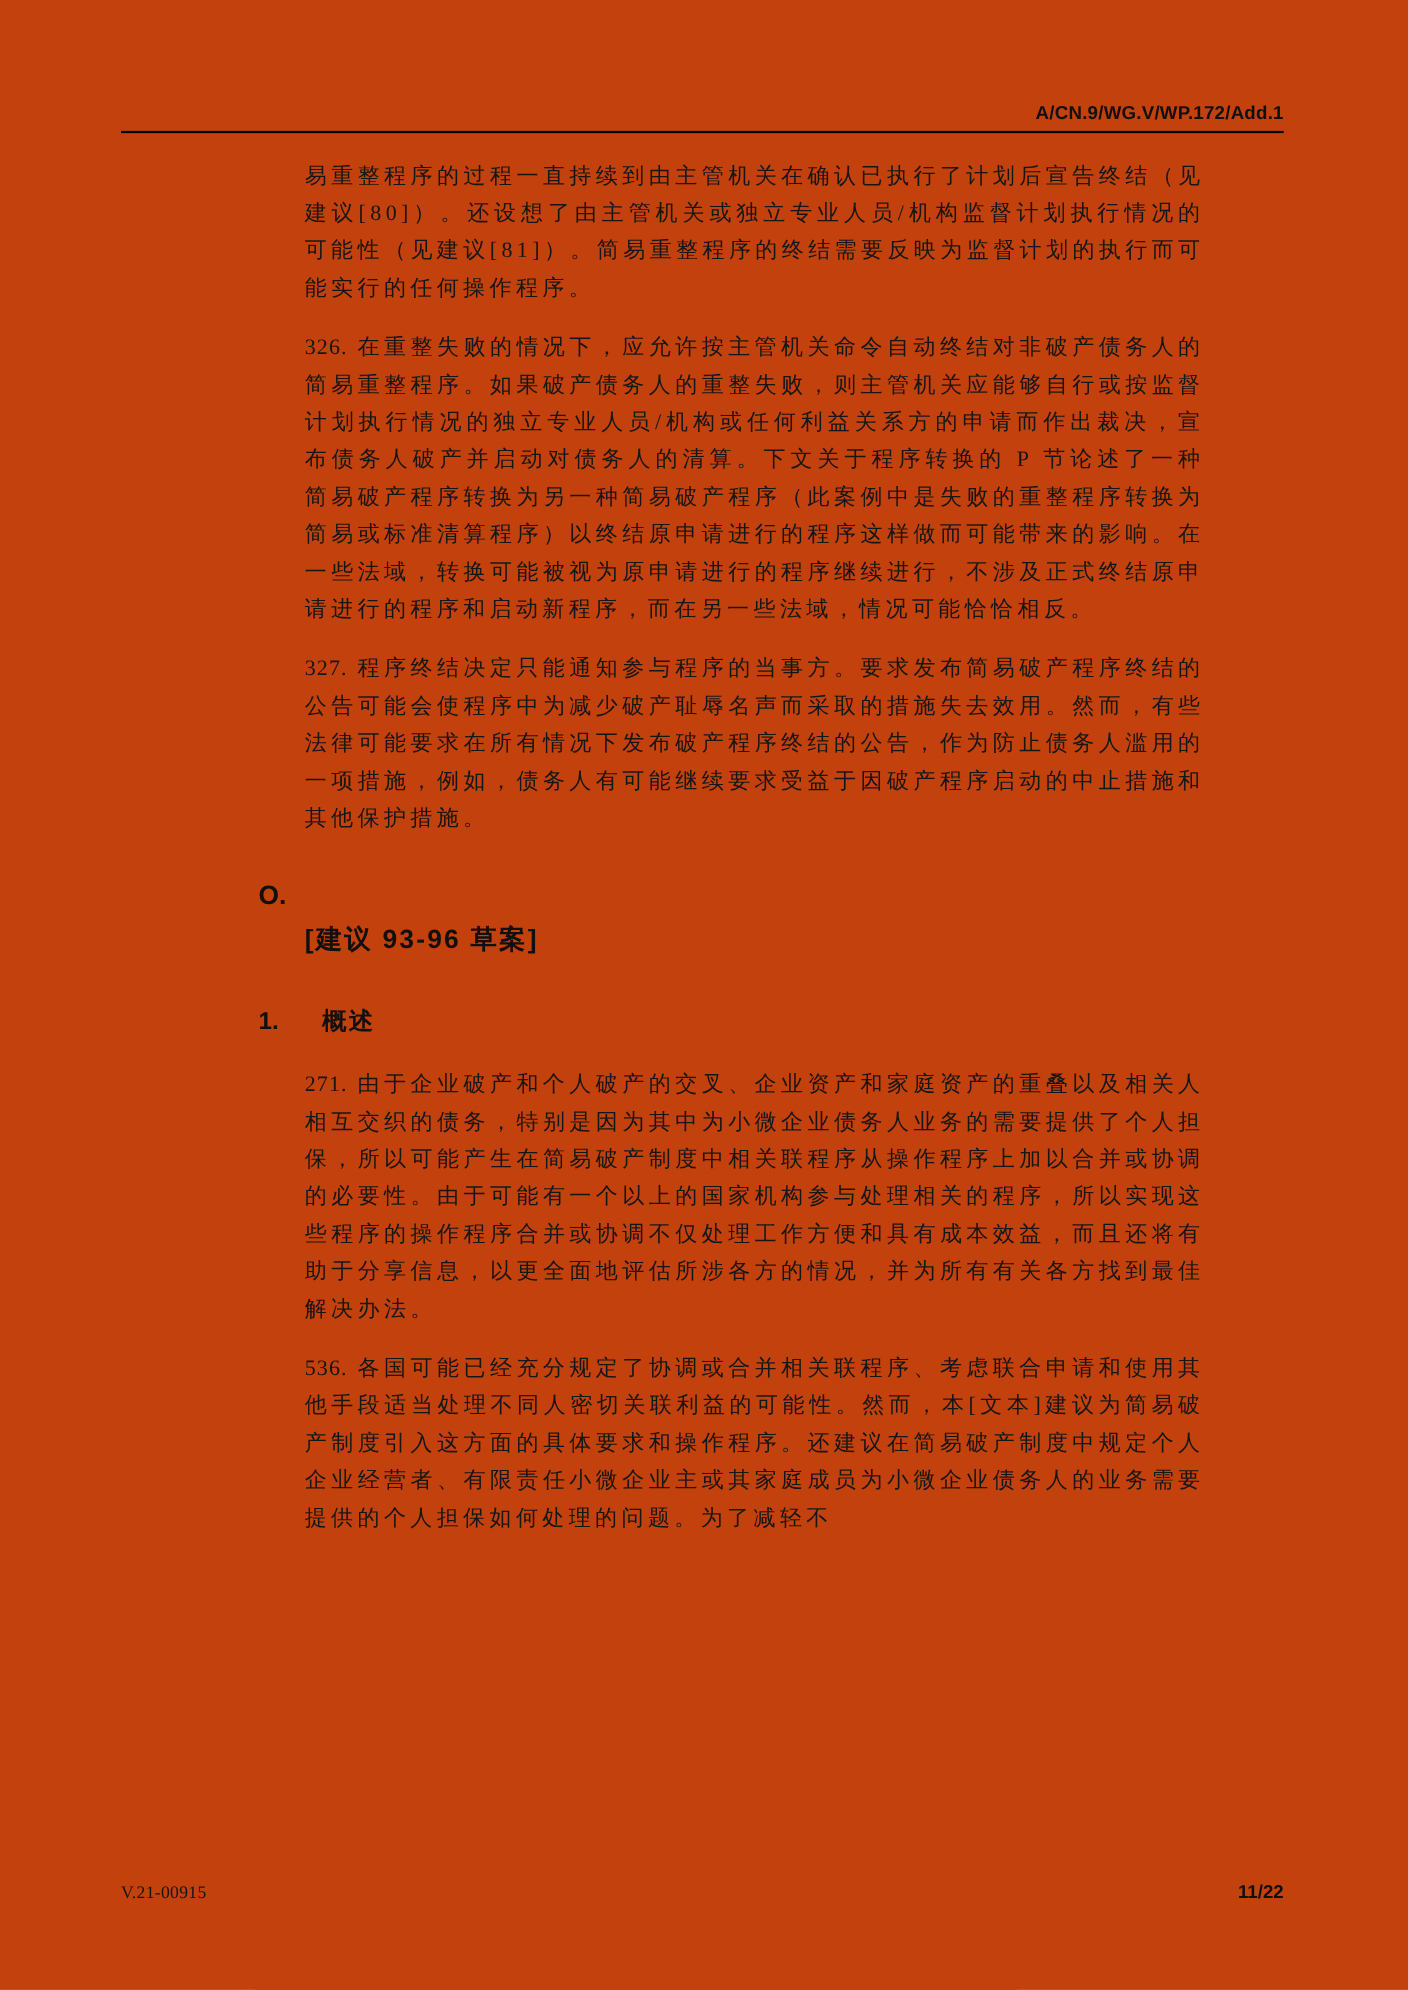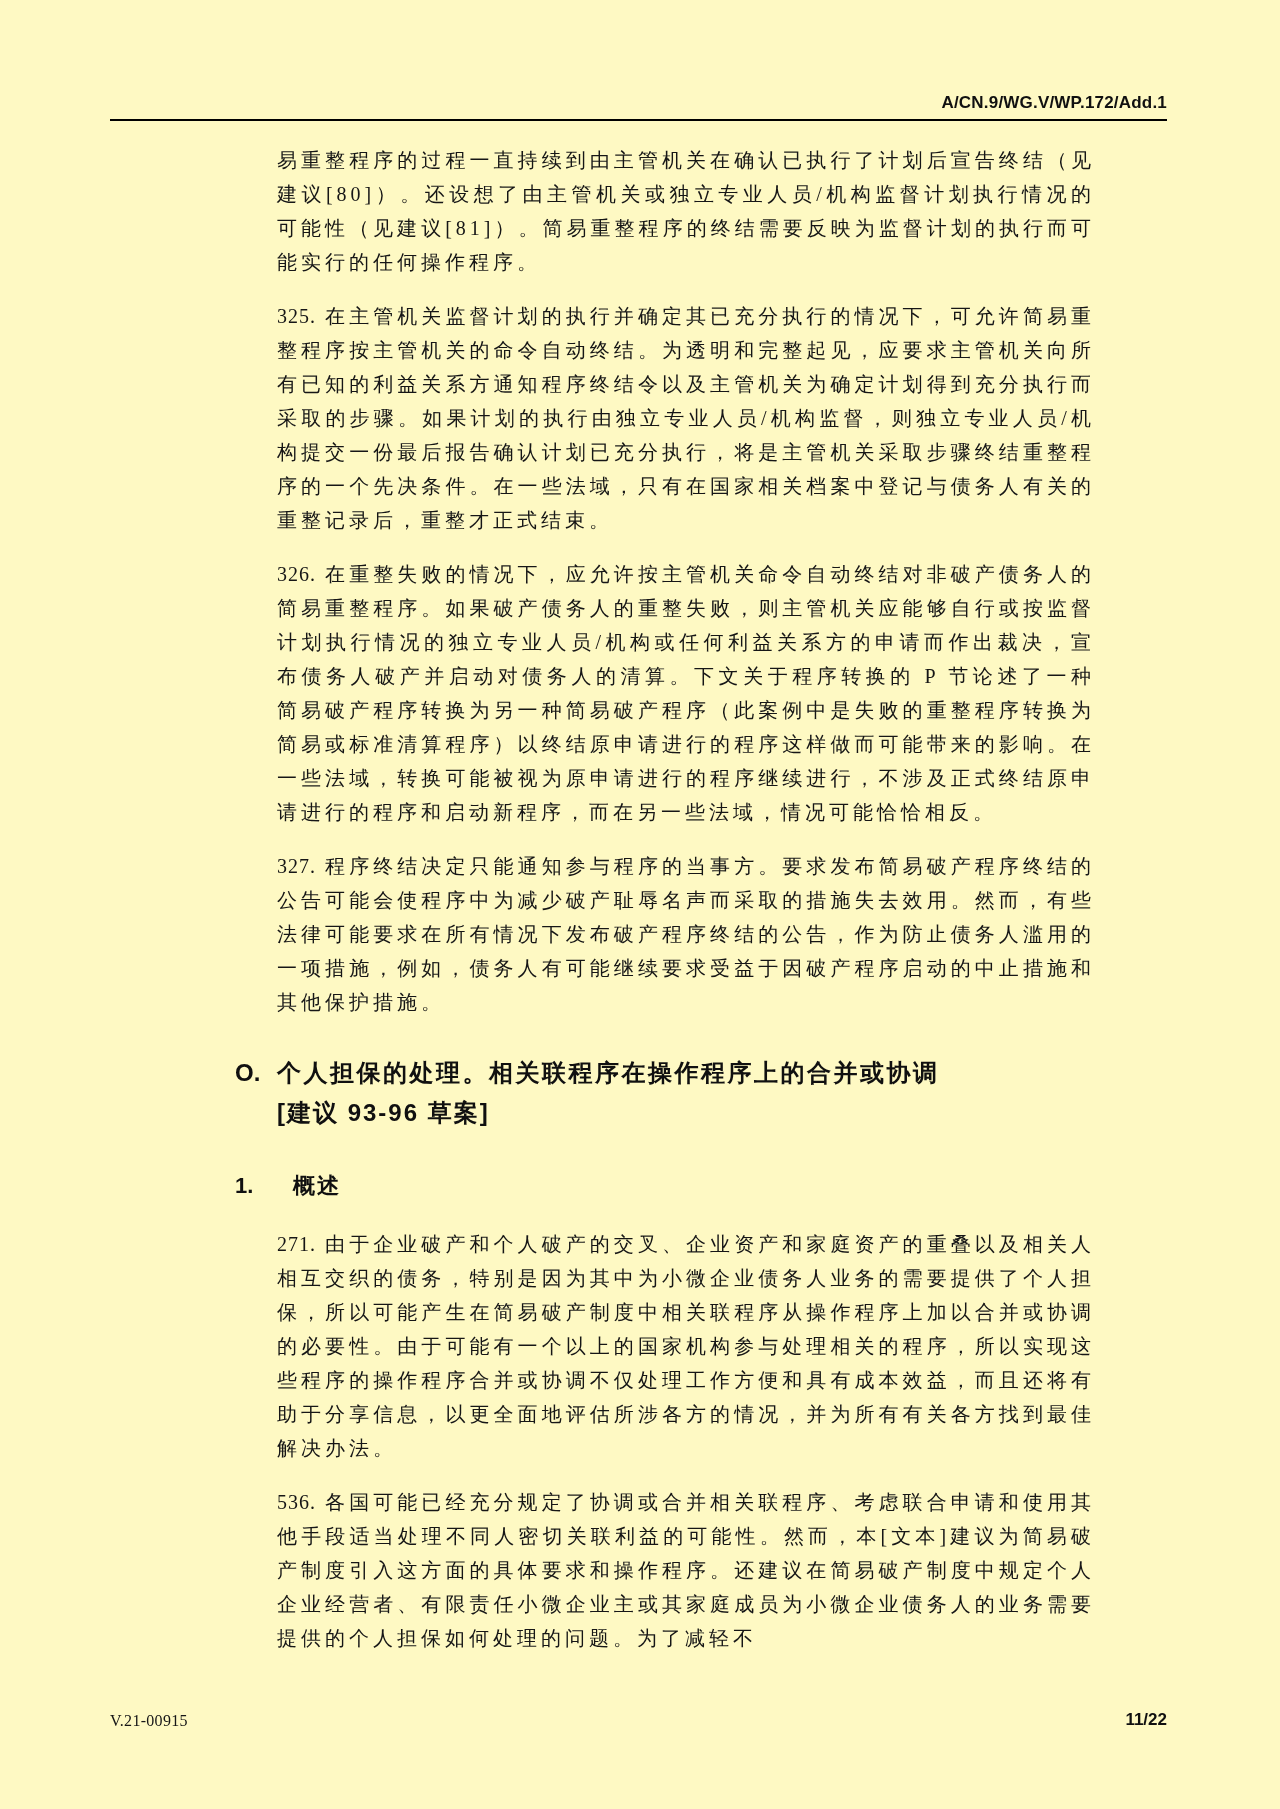--- a/index.html
+++ b/index.html
@@ -4,21 +4,21 @@
 <style>
   html, body {
     margin: 0;
     padding: 0;
     background: #ffffff;
   }
   .page {
     position: relative;
     width: 1280px;
     height: 1809px;
-    background: #fef9c3;
+    background: #c2410c;
     overflow: hidden;
     color: #141414;
   }
   
   .doc-symbol {
     position: absolute;
     top: 93px;
     left: 110px;
     width: 1057px;
     text-align: right;
@@ -116,30 +116,29 @@
 <div class="page">
 
   <div class="doc-symbol">A/CN.9/WG.V/WP.172/Add.1</div>
 
   <div class="header-rule"></div>
 
   <div class="content">
 
     <p class="body-para">易重整程序的过程一直持续到由主管机关在确认已执行了计划后宣告终结（见建议[80]）。还设想了由主管机关或独立专业人员/机构监督计划执行情况的可能性（见建议[81]）。简易重整程序的终结需要反映为监督计划的执行而可能实行的任何操作程序。</p>
 
-    <p class="body-para"><span class="para-num">325.</span><span>在主管机关监督计划的执行并确定其已充分执行的情况下，可允许简易重整程序按主管机关的命令自动终结。为透明和完整起见，应要求主管机关向所有已知的利益关系方通知程序终结令以及主管机关为确定计划得到充分执行而采取的步骤。如果计划的执行由独立专业人员/机构监督，则独立专业人员/机构提交一份最后报告确认计划已充分执行，将是主管机关采取步骤终结重整程序的一个先决条件。在一些法域，只有在国家相关档案中登记与债务人有关的重整记录后，重整才正式结束。</span></p>
 
     <p class="body-para"><span class="para-num">326.</span><span>在重整失败的情况下，应允许按主管机关命令自动终结对非破产债务人的简易重整程序。如果破产债务人的重整失败，则主管机关应能够自行或按监督计划执行情况的独立专业人员/机构或任何利益关系方的申请而作出裁决，宣布债务人破产并启动对债务人的清算。下文关于程序转换的 P 节论述了一种简易破产程序转换为另一种简易破产程序（此案例中是失败的重整程序转换为简易或标准清算程序）以终结原申请进行的程序这样做而可能带来的影响。在一些法域，转换可能被视为原申请进行的程序继续进行，不涉及正式终结原申请进行的程序和启动新程序，而在另一些法域，情况可能恰恰相反。</span></p>
 
     <p class="body-para"><span class="para-num">327.</span><span>程序终结决定只能通知参与程序的当事方。要求发布简易破产程序终结的公告可能会使程序中为减少破产耻辱名声而采取的措施失去效用。然而，有些法律可能要求在所有情况下发布破产程序终结的公告，作为防止债务人滥用的一项措施，例如，债务人有可能继续要求受益于因破产程序启动的中止措施和其他保护措施。</span></p>
 
     <div class="section-heading">
       <span class="h-label">O.</span>
       <span class="h-body">
-        <span>个人担保的处理。相关联程序在操作程序上的合并或协调</span><br>
+        <br>
         <span class="h-sub">[建议 93-96 草案]</span>
       </span>
     </div>
 
     <div class="subsection-heading">
       <span class="h-label">1.</span>
       <span>概述</span>
     </div>
 
     <p class="body-para"><span class="para-num">271.</span><span>由于企业破产和个人破产的交叉、企业资产和家庭资产的重叠以及相关人相互交织的债务，特别是因为其中为小微企业债务人业务的需要提供了个人担保，所以可能产生在简易破产制度中相关联程序从操作程序上加以合并或协调的必要性。由于可能有一个以上的国家机构参与处理相关的程序，所以实现这些程序的操作程序合并或协调不仅处理工作方便和具有成本效益，而且还将有助于分享信息，以更全面地评估所涉各方的情况，并为所有有关各方找到最佳解决办法。</span></p>

